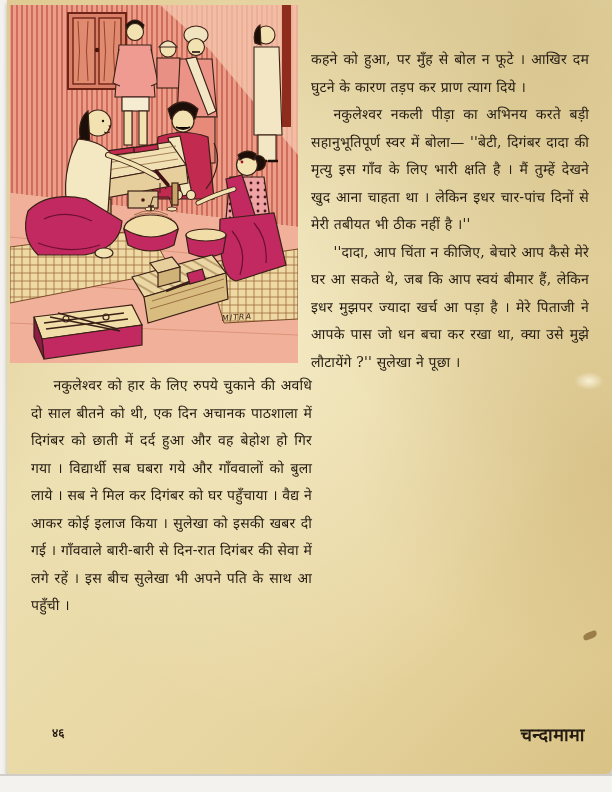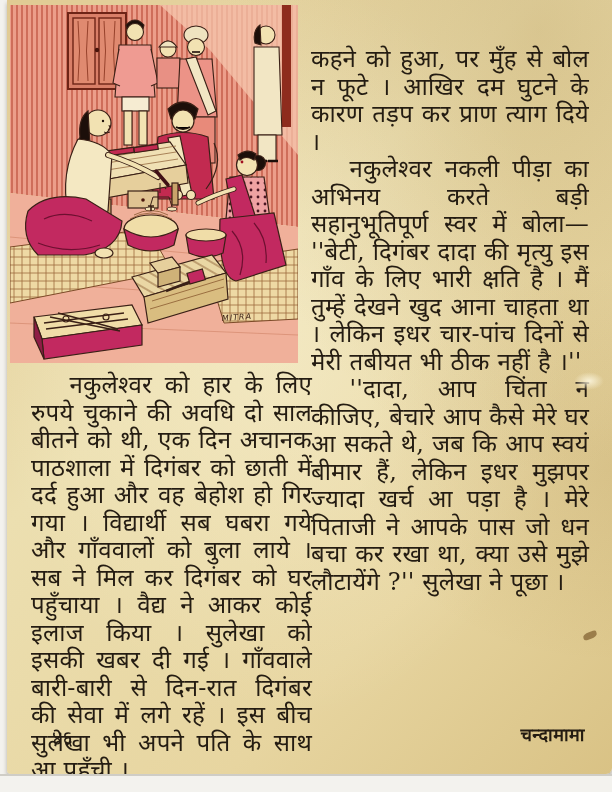--- a/index.html
+++ b/index.html
@@ -28,30 +28,30 @@
   }
   .blemish-dark{
     position:absolute;left:576px;top:632px;width:14px;height:7px;border-radius:50% 20% 50% 30%;
     background:#8a6a3a;transform:rotate(-18deg);opacity:.8;
   }
   .illustration{
     position:absolute;left:3px;top:5px;width:288px;height:358px;
   }
   .col{
     position:absolute;text-align:justify;
-    font-size:24px;line-height:27.5px;color:#241c12;
+    font-size:14px;line-height:27.5px;color:#241c12;
     letter-spacing:.2px;
   }
   .col p{margin:0;text-indent:1.6em;}
   .col p.cont{text-indent:0;}
   .col-left{left:24px;top:372px;width:281px;}
   .col-right{left:304px;top:46px;width:278px;}
   .pagenum{
     position:absolute;left:45px;top:724px;
-    font-size:20px;font-weight:normal;color:#241c12;
+    font-size:12px;font-weight:bold;color:#241c12;
   }
   .magname{
     position:absolute;right:27px;top:722px;
     font-size:18px;font-weight:bold;color:#241c12;letter-spacing:.5px;
   }
   svg text.sig{font-family:"DejaVu Sans", sans-serif;font-size:8px;font-style:italic;letter-spacing:1px;fill:#3a2016;}
 </style>
 </head>
 <body>
 

